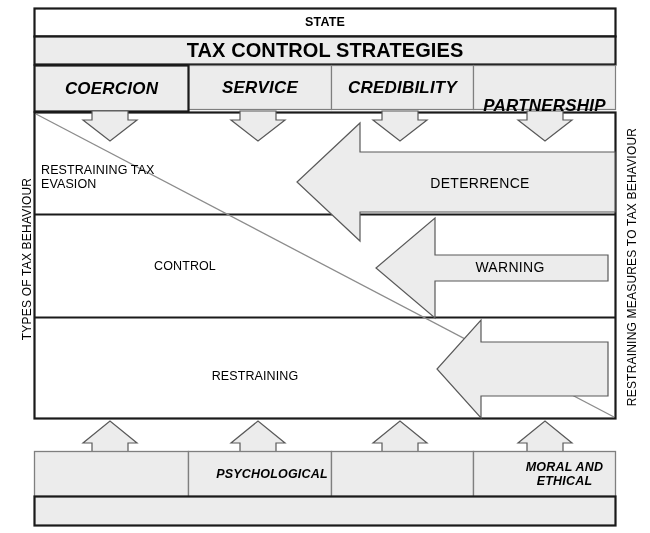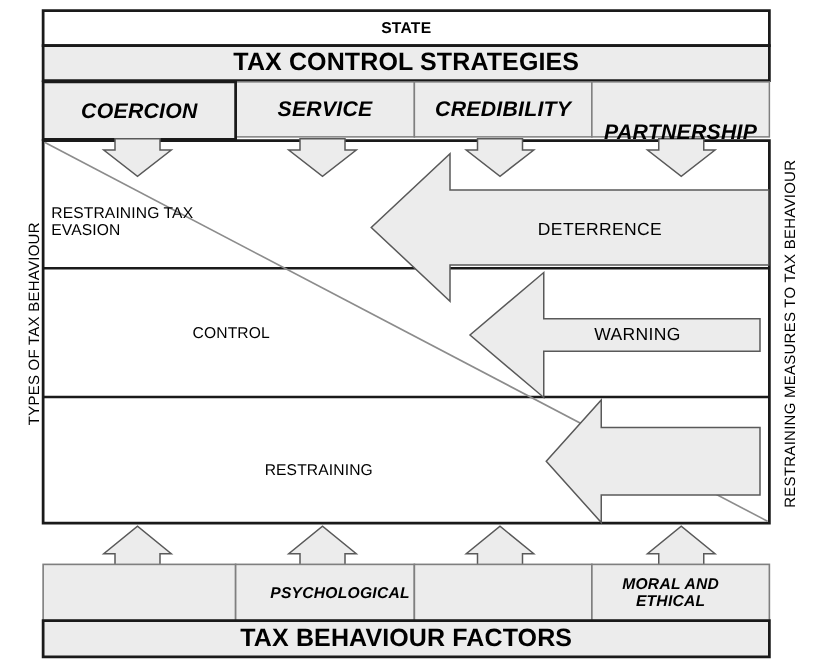--- a/index.html
+++ b/index.html
@@ -166,22 +166,21 @@
 
   <div class="lbl lt-align behaviour-lbl" style="left:41px; top:163px; width:190px;">RESTRAINING TAX
 EVASION</div>
   <div class="lbl center-box behaviour-lbl" style="left:120px; top:256px; width:130px; height:20px;">CONTROL</div>
   <div class="lbl center-box behaviour-lbl" style="left:190px; top:366px; width:130px; height:20px;">RESTRAINING</div>
 
   <div class="lbl center-box measure-lbl" style="left:400px; top:172px; width:160px; height:22px;">DETERRENCE</div>
   <div class="lbl center-box measure-lbl" style="left:430px; top:257px; width:160px; height:20px;">WARNING</div>
 
   <div class="lbl center-box factor-lbl" style="left:189px; top:452px; width:166px; height:44px;">PSYCHOLOGICAL</div>
-  <div class="lbl center-box factor-lbl" style="left:474px; top:452px; width:125px; height:44px; text-align:center;">MORAL AND
+  <div class="lbl center-box factor-lbl" style="left:474px; top:452px; width:125px; height:44px; text-align:center;padding-left:28px;">MORAL AND
 ETHICAL</div>
 
-  <div class="lbl center-box banner-lbl" style="left:35px; top:497px; width:580px; height:28px;">TAX BEHAVIOUR FACTORS</div>
 
   <div class="lbl center-box side-lbl side-left" style="left:-82px; top:250px; width:220px; height:18px;">TYPES OF TAX BEHAVIOUR</div>
 
   <div class="lbl center-box side-lbl side-right" style="left:468px; top:258px; width:330px; height:18px;">RESTRAINING MEASURES TO TAX BEHAVIOUR</div>
 
 </div>
 
 </body></html>

